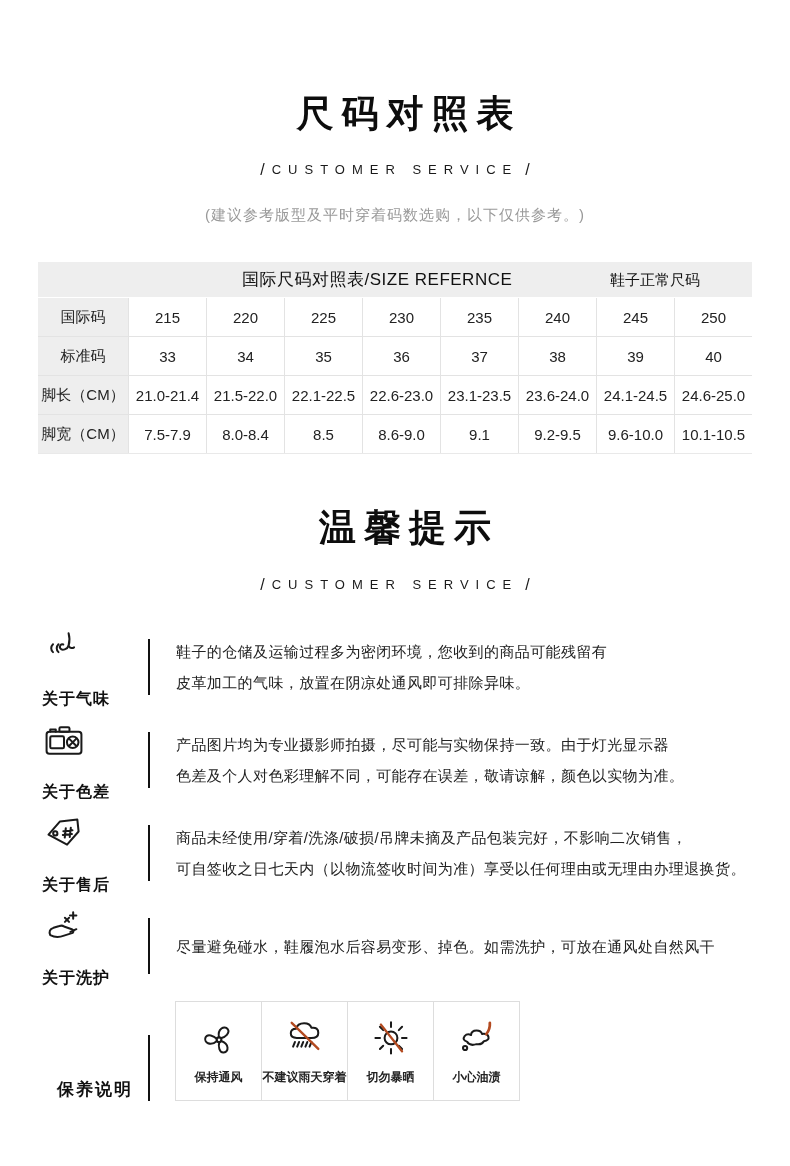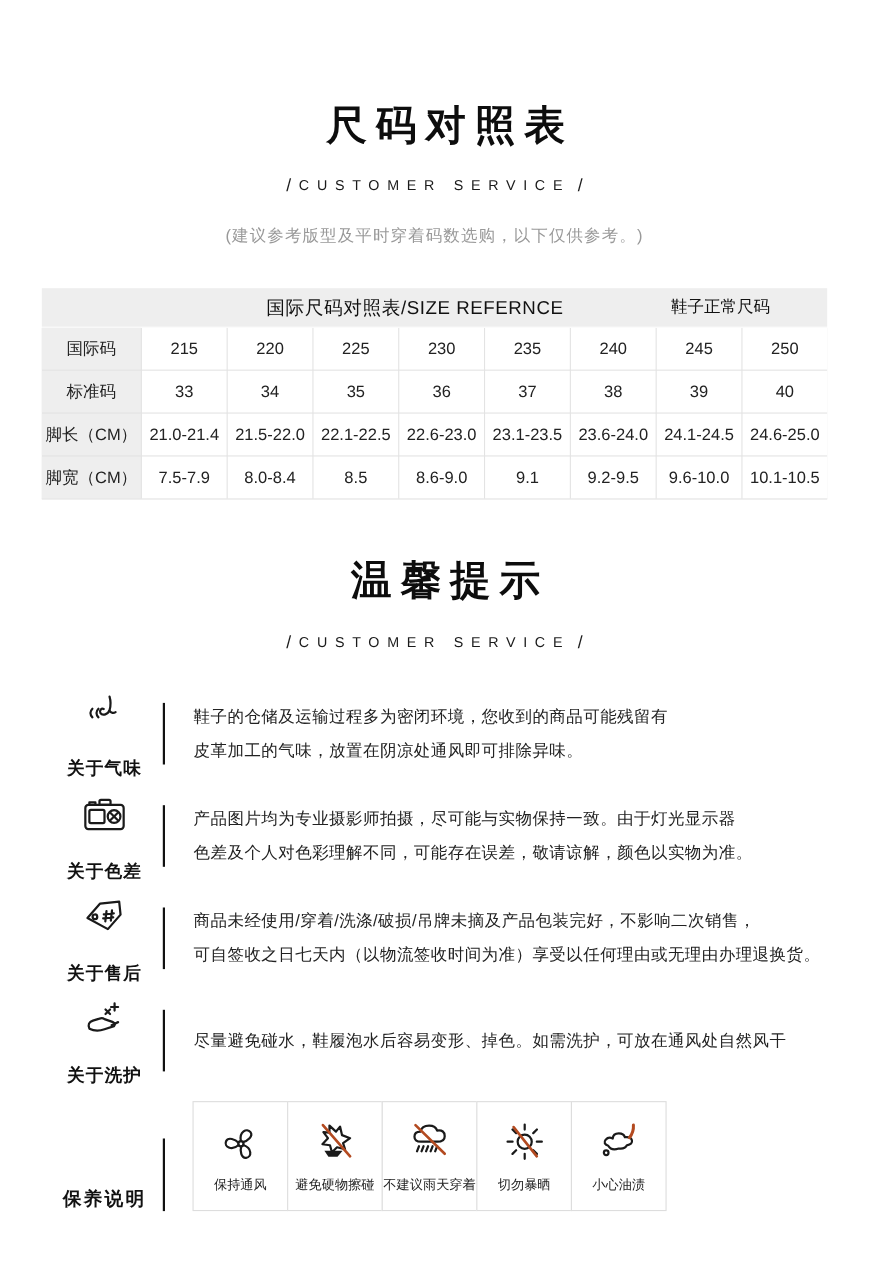--- a/index.html
+++ b/index.html
@@ -44,33 +44,33 @@
   }
   .st-cell {
     background:#ffffff; height:38px;
     display:flex; align-items:center; justify-content:center;
     font-size:15px; color:#222222; white-space:nowrap;
   }
   .st-cell.label { background:#eeeeee; }
   
   .tips { margin-top:28px; }
   .tip-row { display:flex; align-items:center; height:93px; padding-left:42px; }
-  .tip-left { width:106px; display:flex; flex-direction:column; align-items:center; gap:20px; }
+  .tip-left { width:106px; display:flex; flex-direction:column; align-items:flex-start; gap:20px; }
   .tip-left svg { width:44px; height:44px; display:block; }
   .tip-label { font-size:16px; font-weight:700; color:#111; letter-spacing:1px; }
   .tip-divider { width:2px; height:56px; background:#111111; flex:none; }
   .tip-body { margin-left:26px; font-size:15px; line-height:31px; color:#222; letter-spacing:0.4px; }
   
   .care-row { margin-top:8px; display:flex; align-items:flex-end; padding-left:42px; height:100px; }
   .care-label { width:106px; text-align:center; font-size:17px; font-weight:700; letter-spacing:2px; }
   .care-divider { width:2px; height:66px; background:#111111; flex:none; }
   .care-boxes { display:flex; margin-left:26px; }
   .care-box {
     width:87px; height:100px; border:1px solid #dddddd; margin-left:-1px; background:#fff;
-    display:flex; flex-direction:column; align-items:center; justify-content:center; gap:10px;
+    display:flex; flex-direction:column; align-items:center; justify-content:center; gap:10px;font-weight:bold;
   }
   .care-box svg { width:44px; height:44px; display:block; }
   .care-box-label { font-size:12px; color:#222; white-space:nowrap; }
   
   svg .ln { fill:none; stroke:#1a1a1a; stroke-width:2.2; stroke-linecap:round; stroke-linejoin:round; }
   svg .fl { fill:#1a1a1a; stroke:none; }
 </style>
 </head>
 <body>
 
@@ -229,30 +229,20 @@
         <svg viewBox="0 0 48 48">
           <circle class="ln" cx="24" cy="27" r="2.6"></circle>
           <path class="ln" d="M24 24.4 C22 15 30 11 33.5 15.5 C36.5 19.5 30.5 24.5 26 25.4"></path>
           <path class="ln" transform="rotate(120 24 27)" d="M24 24.4 C22 15 30 11 33.5 15.5 C36.5 19.5 30.5 24.5 26 25.4"></path>
           <path class="ln" transform="rotate(240 24 27)" d="M24 24.4 C22 15 30 11 33.5 15.5 C36.5 19.5 30.5 24.5 26 25.4"></path>
         </svg>
       </span>
       <span class="care-box-label">保持通风</span>
     </div>
 
-    <div class="care-box">
-      <span>
-        <svg viewBox="0 0 48 48">
-          <path class="ln" d="M18 9 l6.5 6 4 -5 2 8.5 8 3 -7 5 2 6 -8 -2 -5 5 -2 -7 -7.5 -1 5.5 -6 -4.5 -6 6 0.5 z" stroke-width="1.9"></path>
-          <path class="fl" d="M13 34 h18 l-5 6 h-9 z"></path>
-          <path d="M11.5 8.5 L38.5 39.5" fill="none" stroke="#b34a20" stroke-width="2.6" stroke-linecap="round"></path>
-        </svg>
-      </span>
-      <span class="care-box-label">避免硬物擦碰</span>
-    </div>
 
     <div class="care-box">
       <span>
         <svg viewBox="0 0 48 48">
           <path class="ln" d="M15 25 q-6.5 0 -6.5 -5 q0 -5 5.8 -5 q1.5 -6 8.7 -6 q6.5 0 8 5 q7.5 -1 7.5 5.5 q0 5.5 -7.5 5.5 z"></path>
           <path class="ln" d="M13 29.5 l-2 5 M17.5 29.5 l-2 5 M22 29.5 l-2 5 M26.5 29.5 l-2 5 M31 29.5 l-2 5" stroke-width="1.8"></path>
           <path d="M9.5 8.5 L38.5 37" fill="none" stroke="#b34a20" stroke-width="2.6" stroke-linecap="round"></path>
         </svg>
       </span>
       <span class="care-box-label">不建议雨天穿着</span>

